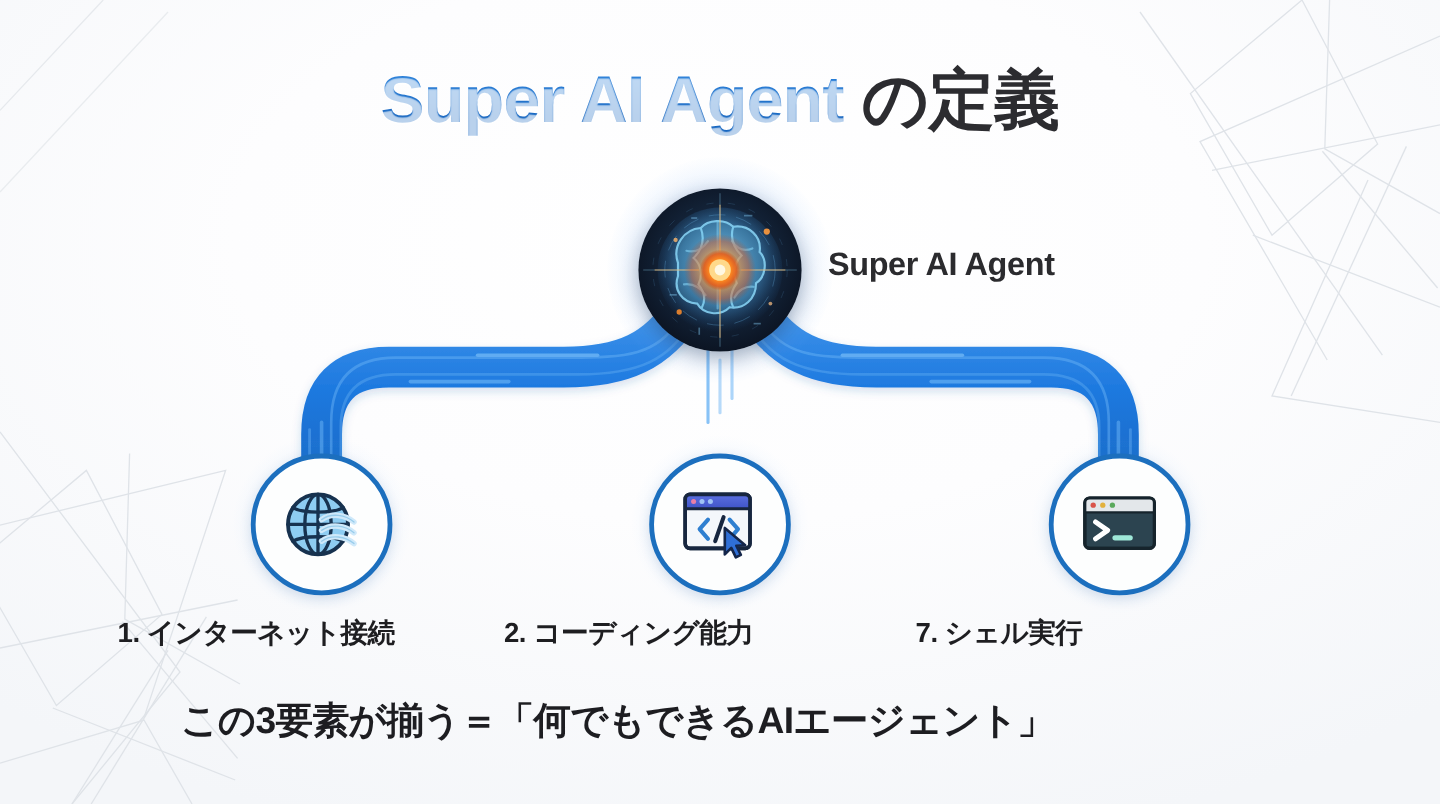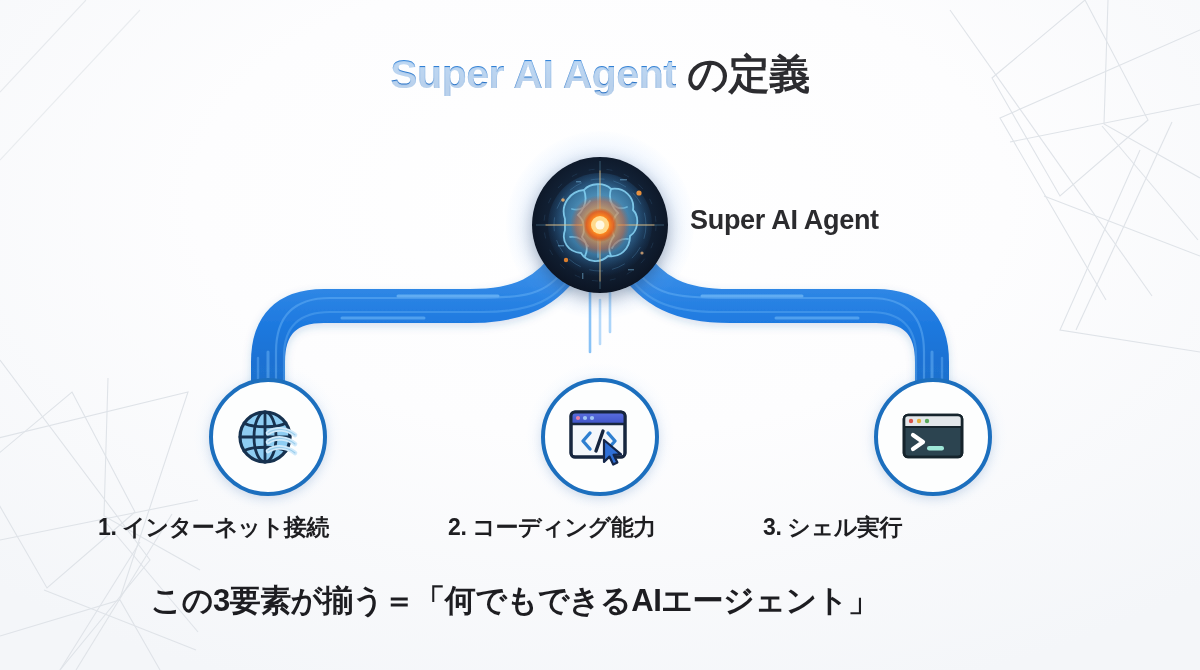--- a/index.html
+++ b/index.html
@@ -27,21 +27,21 @@
     pointer-events: none;
   }
 
   
   .title {
     position: absolute;
     top: 47px;
     left: 0;
     width: 1200px;
     text-align: center;
-    font-size: 41px;
+    font-size: 55px;
     font-weight: bold;
     letter-spacing: -0.5px;
     white-space: nowrap;
   }
   .title .t-blue {
     color: #1f6fd0;
     background: linear-gradient(180deg, #2d86e0 0%, #1565c0 75%);
     -webkit-background-clip: text;
     background-clip: text;
     -webkit-text-fill-color: transparent;
@@ -138,21 +138,21 @@
     width: 340px;
     text-align: left;
     font-size: 23px;
     font-weight: bold;
     color: #1e1e21;
     letter-spacing: -0.4px;
     white-space: nowrap;
     z-index: 5;
   }
   .cap-1 { left: 98px; }
-  .cap-2 { left: 448px; }
+  .cap-2 { left: 420px; }
   .cap-3 { left: 763px; }
 
   
   .footer {
     position: absolute;
     top: 580px;
     left: 0;
     width: 1029px;
     text-align: center;
     font-size: 31px;
@@ -400,17 +400,17 @@
 
         <path d="M17 35 L27 42 L17 49" fill="none" stroke="#ffffff" stroke-width="4.2" stroke-linecap="round" stroke-linejoin="round"></path>
 
         <rect x="31" y="46" width="17" height="4.4" rx="2.2" fill="#9fe8d8"></rect>
       </svg>
     </div>
   </div>
 
   <div class="caption cap-1">1. インターネット接続</div>
   <div class="caption cap-2">2. コーディング能力</div>
-  <div class="caption cap-3">3. シェル実行</div>
+  <div class="caption cap-3">7. シェル実行</div>
 
   <div class="footer">この3要素が揃う＝「何でもできるAIエージェント」</div>
 
 </div>
 
 </body></html>

